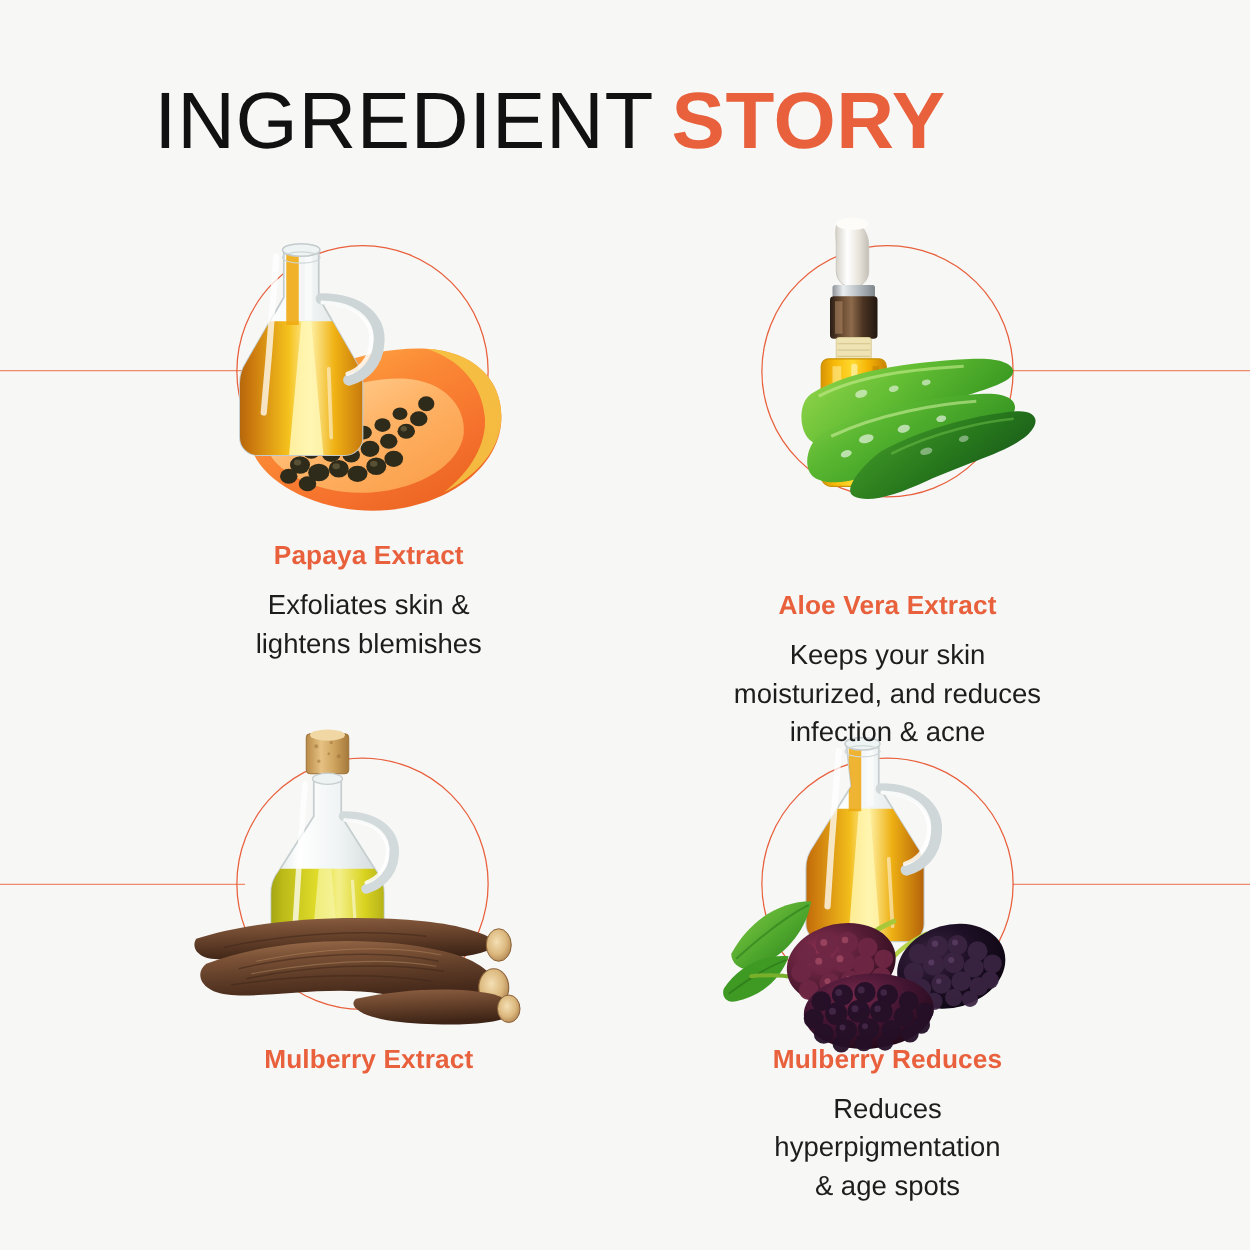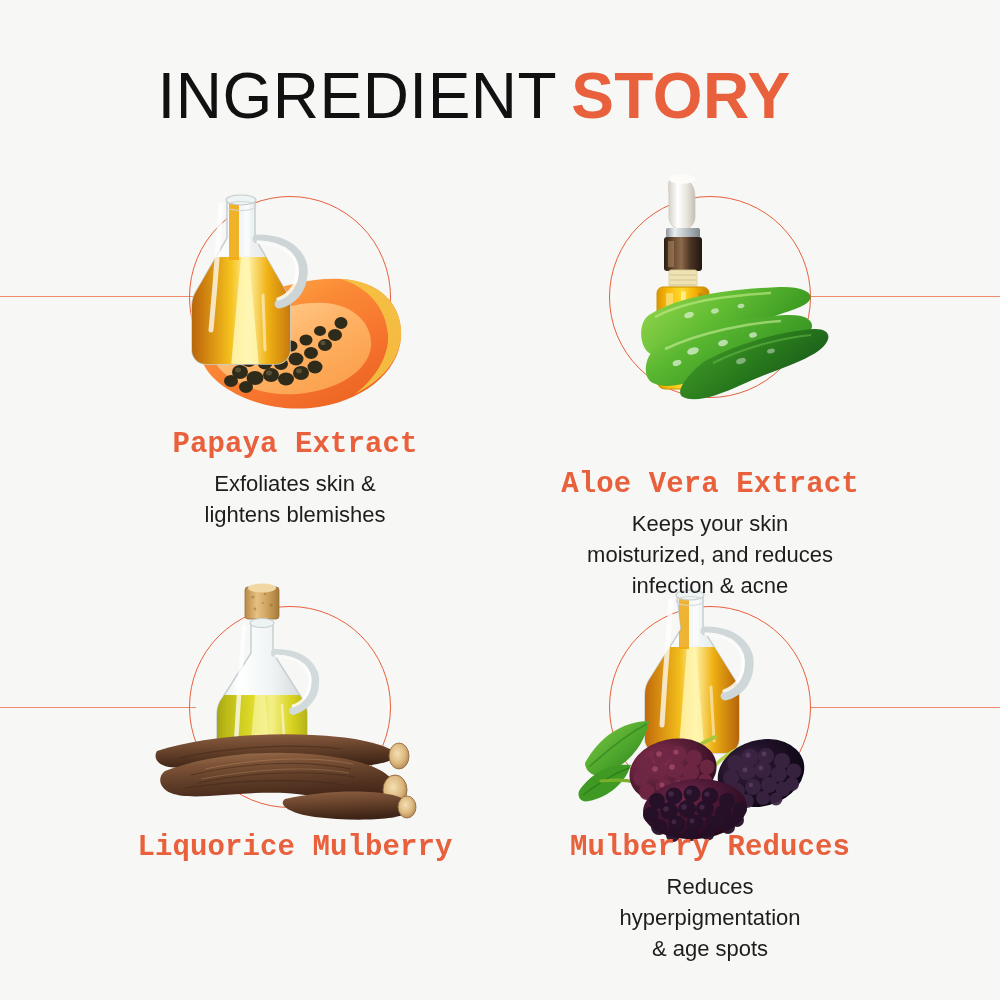--- a/index.html
+++ b/index.html
@@ -22,21 +22,20 @@
 
   
   .title {
     position: absolute;
     top: 64px;
     left: 0;
     width: 880px;
     text-align: center;
     white-space: nowrap;
     line-height: 1;
-    margin-left: 34px;
   }
   .title-part-1 {
     font-family: "Liberation Sans", sans-serif;
     font-size: 64px;
     font-weight: 300;
     letter-spacing: 0.5px;
     color: #111111;
   }
   .title-part-2 {
     font-family: "Liberation Sans", sans-serif;
@@ -90,22 +89,22 @@
     position: absolute;
     width: 420px;
     text-align: center;
   }
   .cap-1 { left: 85px;  top: 428px; }
   .cap-2 { left: 500px; top: 428px; margin-top: 40px; }
   .cap-3 { left: 85px;  top: 831px; }
   .cap-4 { left: 500px; top: 831px; }
 
   .cap-title {
-    font-family: Liberation Mono, monospace;
-    font-size: 29px;
+    font-family: Liberation Sans, sans-serif;
+    font-size: 21px;
     font-weight: 700;
     color: #e8603c;
     line-height: 34px;
     margin: 0 0 6px 0;
     letter-spacing: 0.1px;
   }
   .cap-desc {
     font-family: "Liberation Sans", sans-serif;
     font-size: 22px;
     font-weight: 400;
@@ -589,21 +588,21 @@
   </div>
 
   <div class="caption cap-2">
     <p class="cap-title">Aloe Vera Extract</p>
     <p class="cap-desc">Keeps your skin
 moisturized, and reduces
 infection &amp; acne</p>
   </div>
 
   <div class="caption cap-3">
-    <p class="cap-title">Liquorice Mulberry</p>
+    <p class="cap-title">Mulberry Extract</p>
   </div>
 
   <div class="caption cap-4">
     <p class="cap-title">Mulberry Reduces</p>
     <p class="cap-desc">Reduces
 hyperpigmentation
 &amp; age spots</p>
   </div>
 
 </div>

